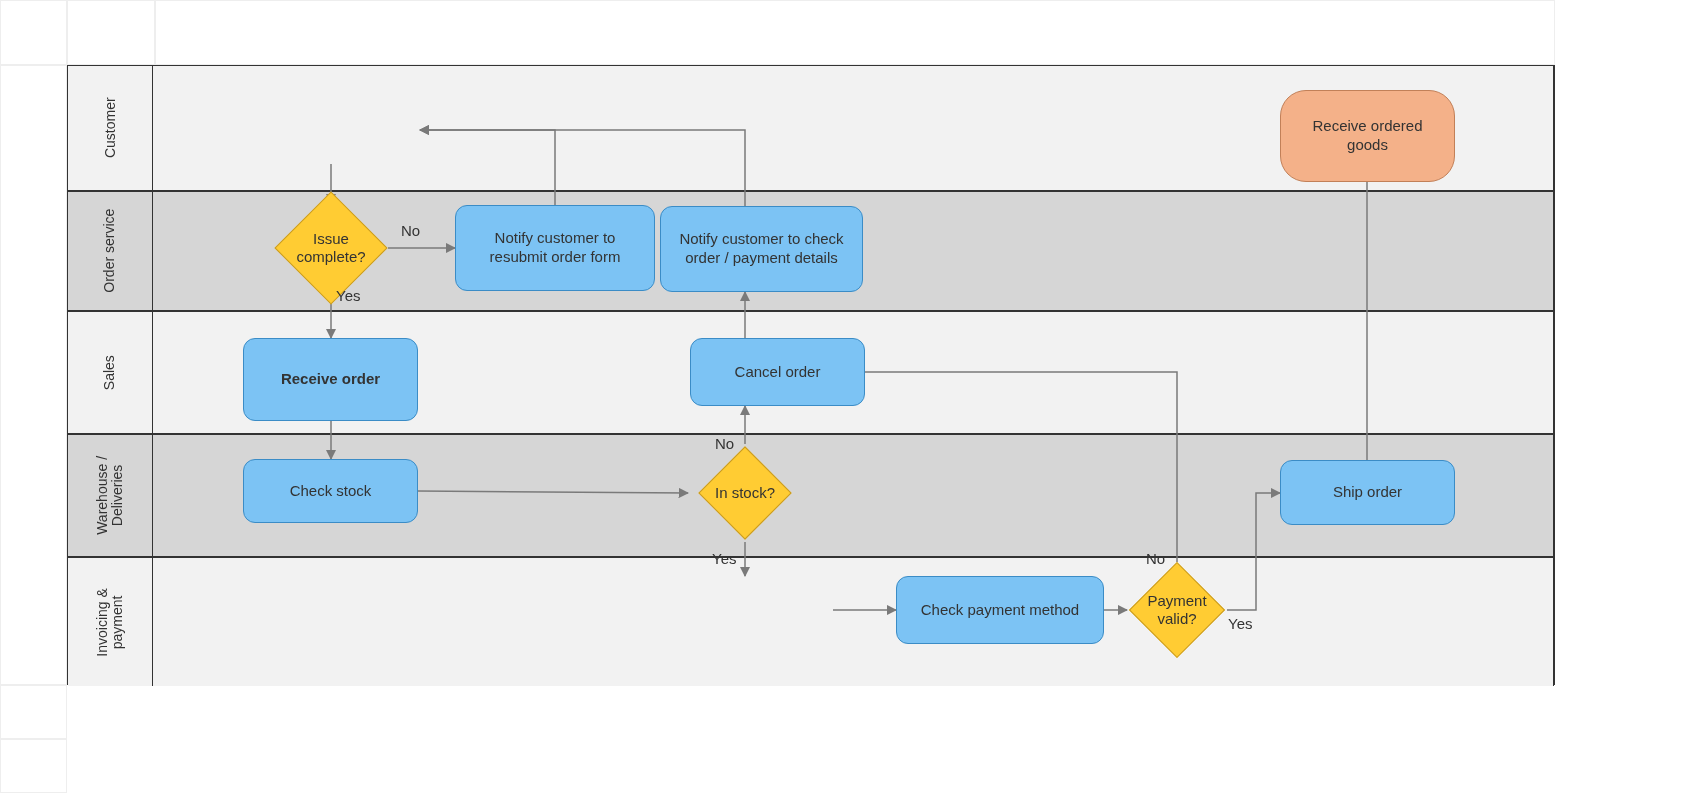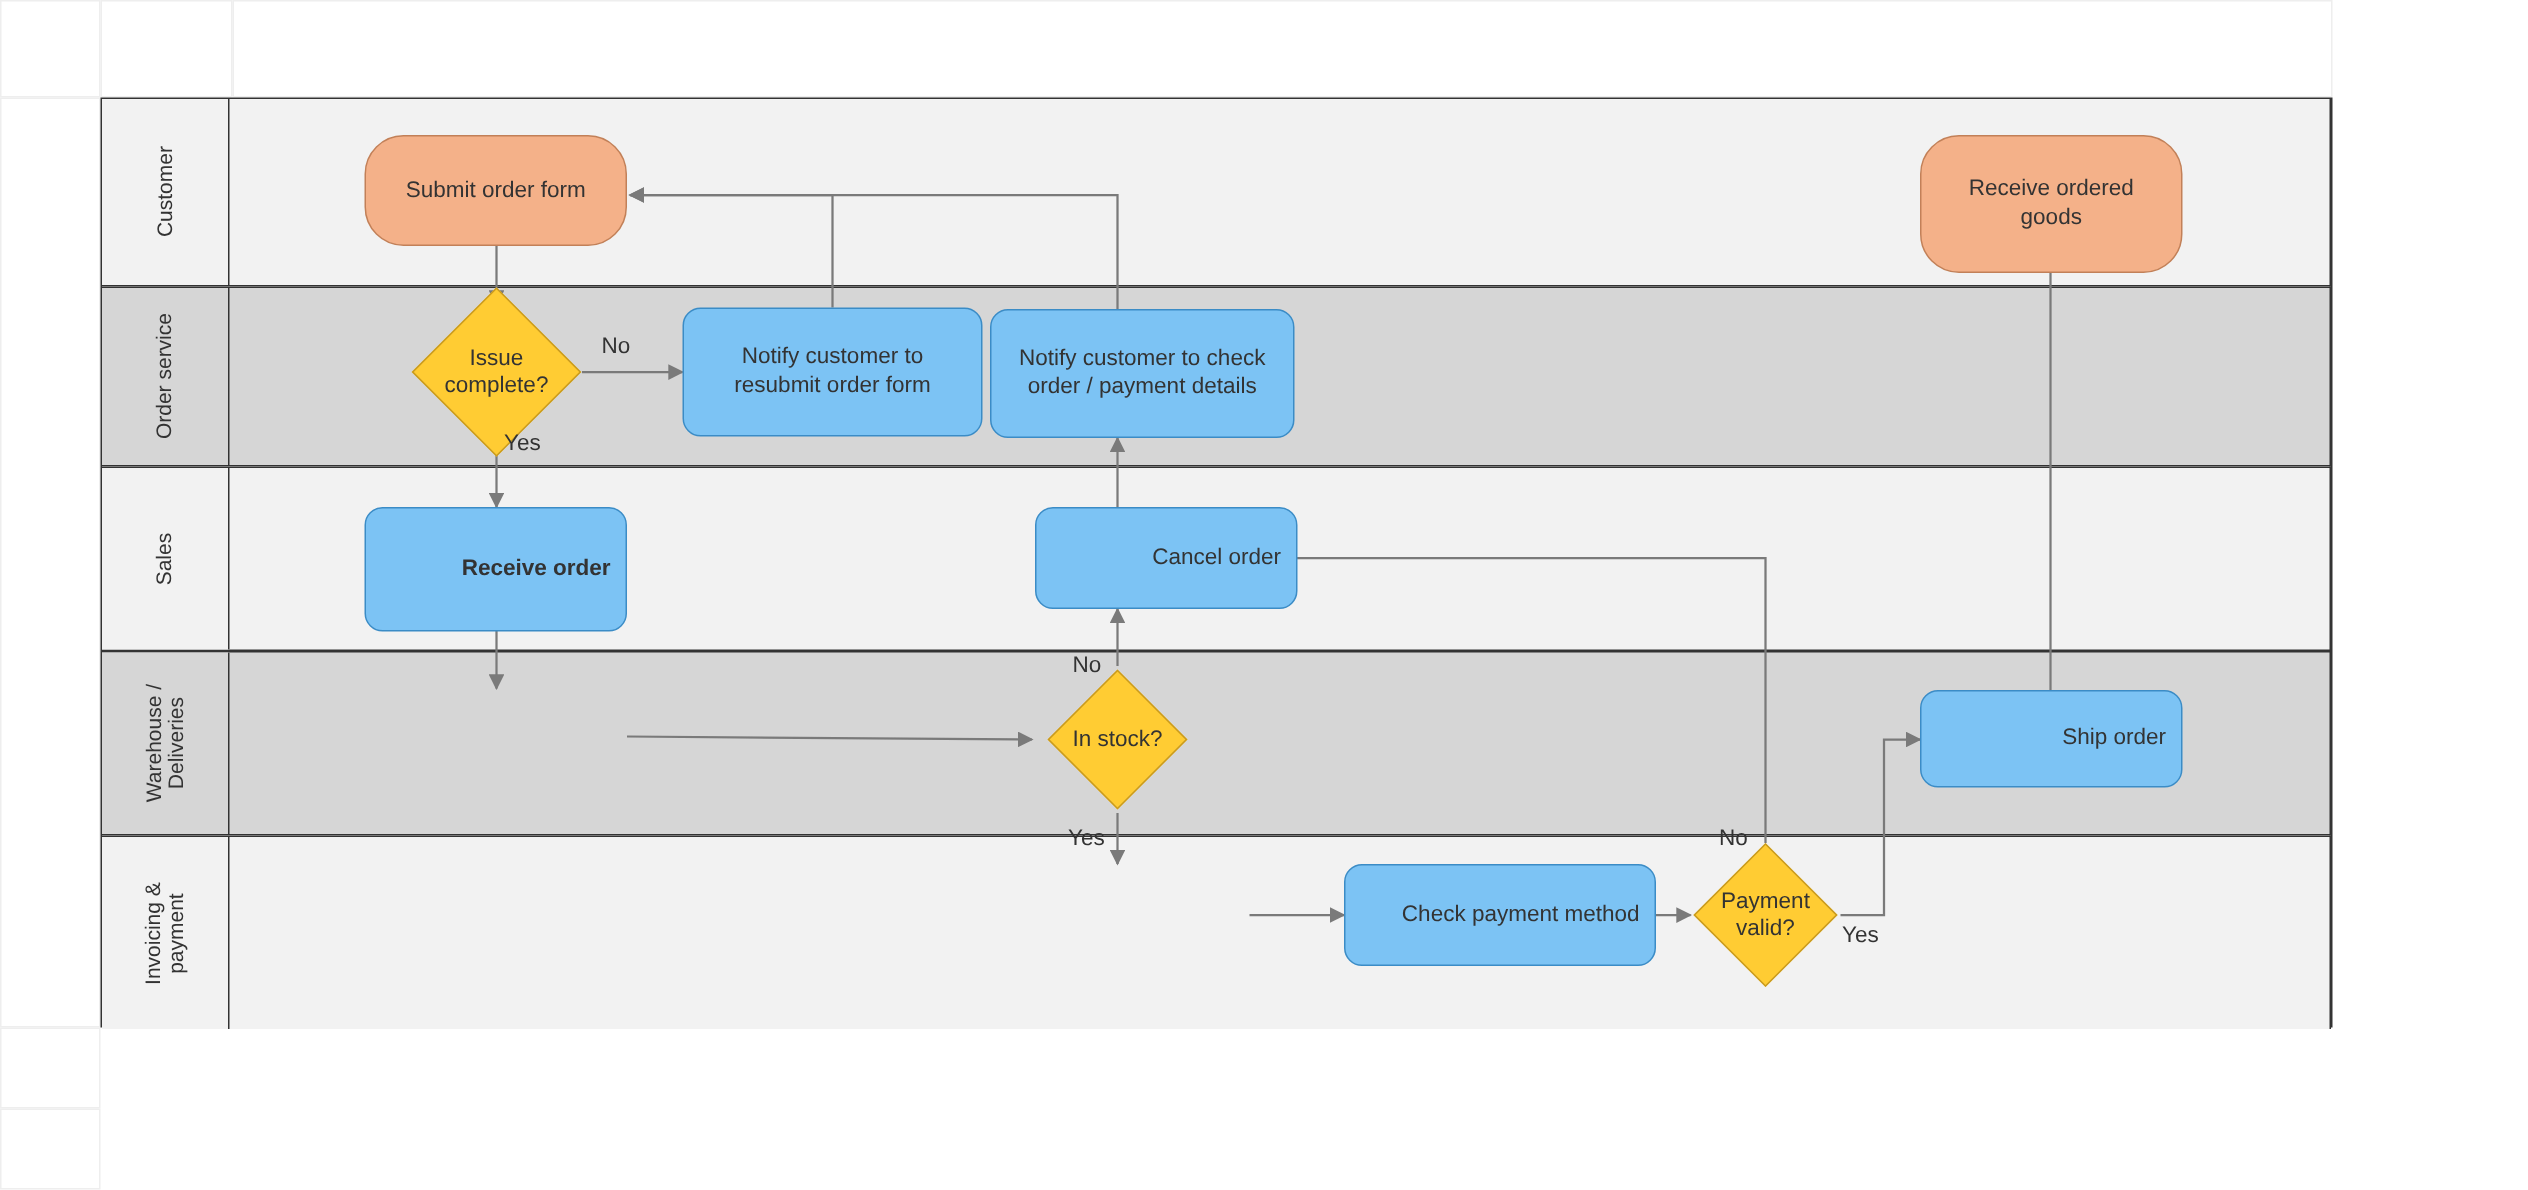--- a/index.html
+++ b/index.html
@@ -62,21 +62,20 @@
   }
   .terminator {
     background: #f4b189;
     border: 1.5px solid #c28058;
     border-radius: 26px;
   }
   .process {
     background: #7cc3f4;
     border: 1.5px solid #3b8cc6;
     border-radius: 12px;
-    justify-content: flex-end;
   }
   .decision-wrap {
     position: absolute;
   }
   .decision-shape {
     position: absolute;
     inset: 0;
     background: #ffcc33;
     border: 1.5px solid #c89a20;
     transform: rotate(45deg);
@@ -199,23 +198,20 @@
 
     <path class="edge" d="M 1074 610 L 1127 610" marker-end="url(#arrow)"></path>
 
     <path class="edge" d="M 1177 562 L 1177 372 L 833 372" marker-end="url(#arrow)"></path>
 
     <path class="edge" d="M 1227 610 L 1256 610 L 1256 493 L 1280 493" marker-end="url(#arrow)"></path>
 
     <path class="edge" d="M 1367 460 L 1367 167" marker-end="url(#arrow)"></path>
   </svg>
 
-  <div class="node terminator" style="left:243px; top:90px; width:175px; height:74px;">
-    <span>Submit order form</span>
-  </div>
 
   <div class="node terminator" style="left:1280px; top:90px; width:175px; height:92px;">
     <span>Receive ordered goods</span>
   </div>
 
   <div class="decision-wrap" style="left:291px; top:208px; width:80px; height:80px;">
     <div class="decision-shape"></div>
     <div class="decision-text" style="left:-15px; right:-15px;">
         <span>Issue complete?</span>
       </div>
@@ -230,20 +226,23 @@
   </div>
 
   <div class="node process" style="left:243px; top:338px; width:175px; height:83px;font-weight:bold;">
     <span>Receive order</span>
   </div>
 
   <div class="node process" style="left:690px; top:338px; width:175px; height:68px;">
     <span>Cancel order</span>
   </div>
 
+  <div class="node process" style="left:243px; top:459px; width:175px; height:64px;">
+    <span>Check stock</span>
+  </div>
 
   <div class="decision-wrap" style="left:712px; top:460px; width:66px; height:66px;">
     <div class="decision-shape"></div>
     <div class="decision-text" style="left:-20px; right:-20px;">
         <span>In stock?</span>
       </div>
   </div>
 
   <div class="node process" style="left:1280px; top:460px; width:175px; height:65px;">
     <span>Ship order</span>

